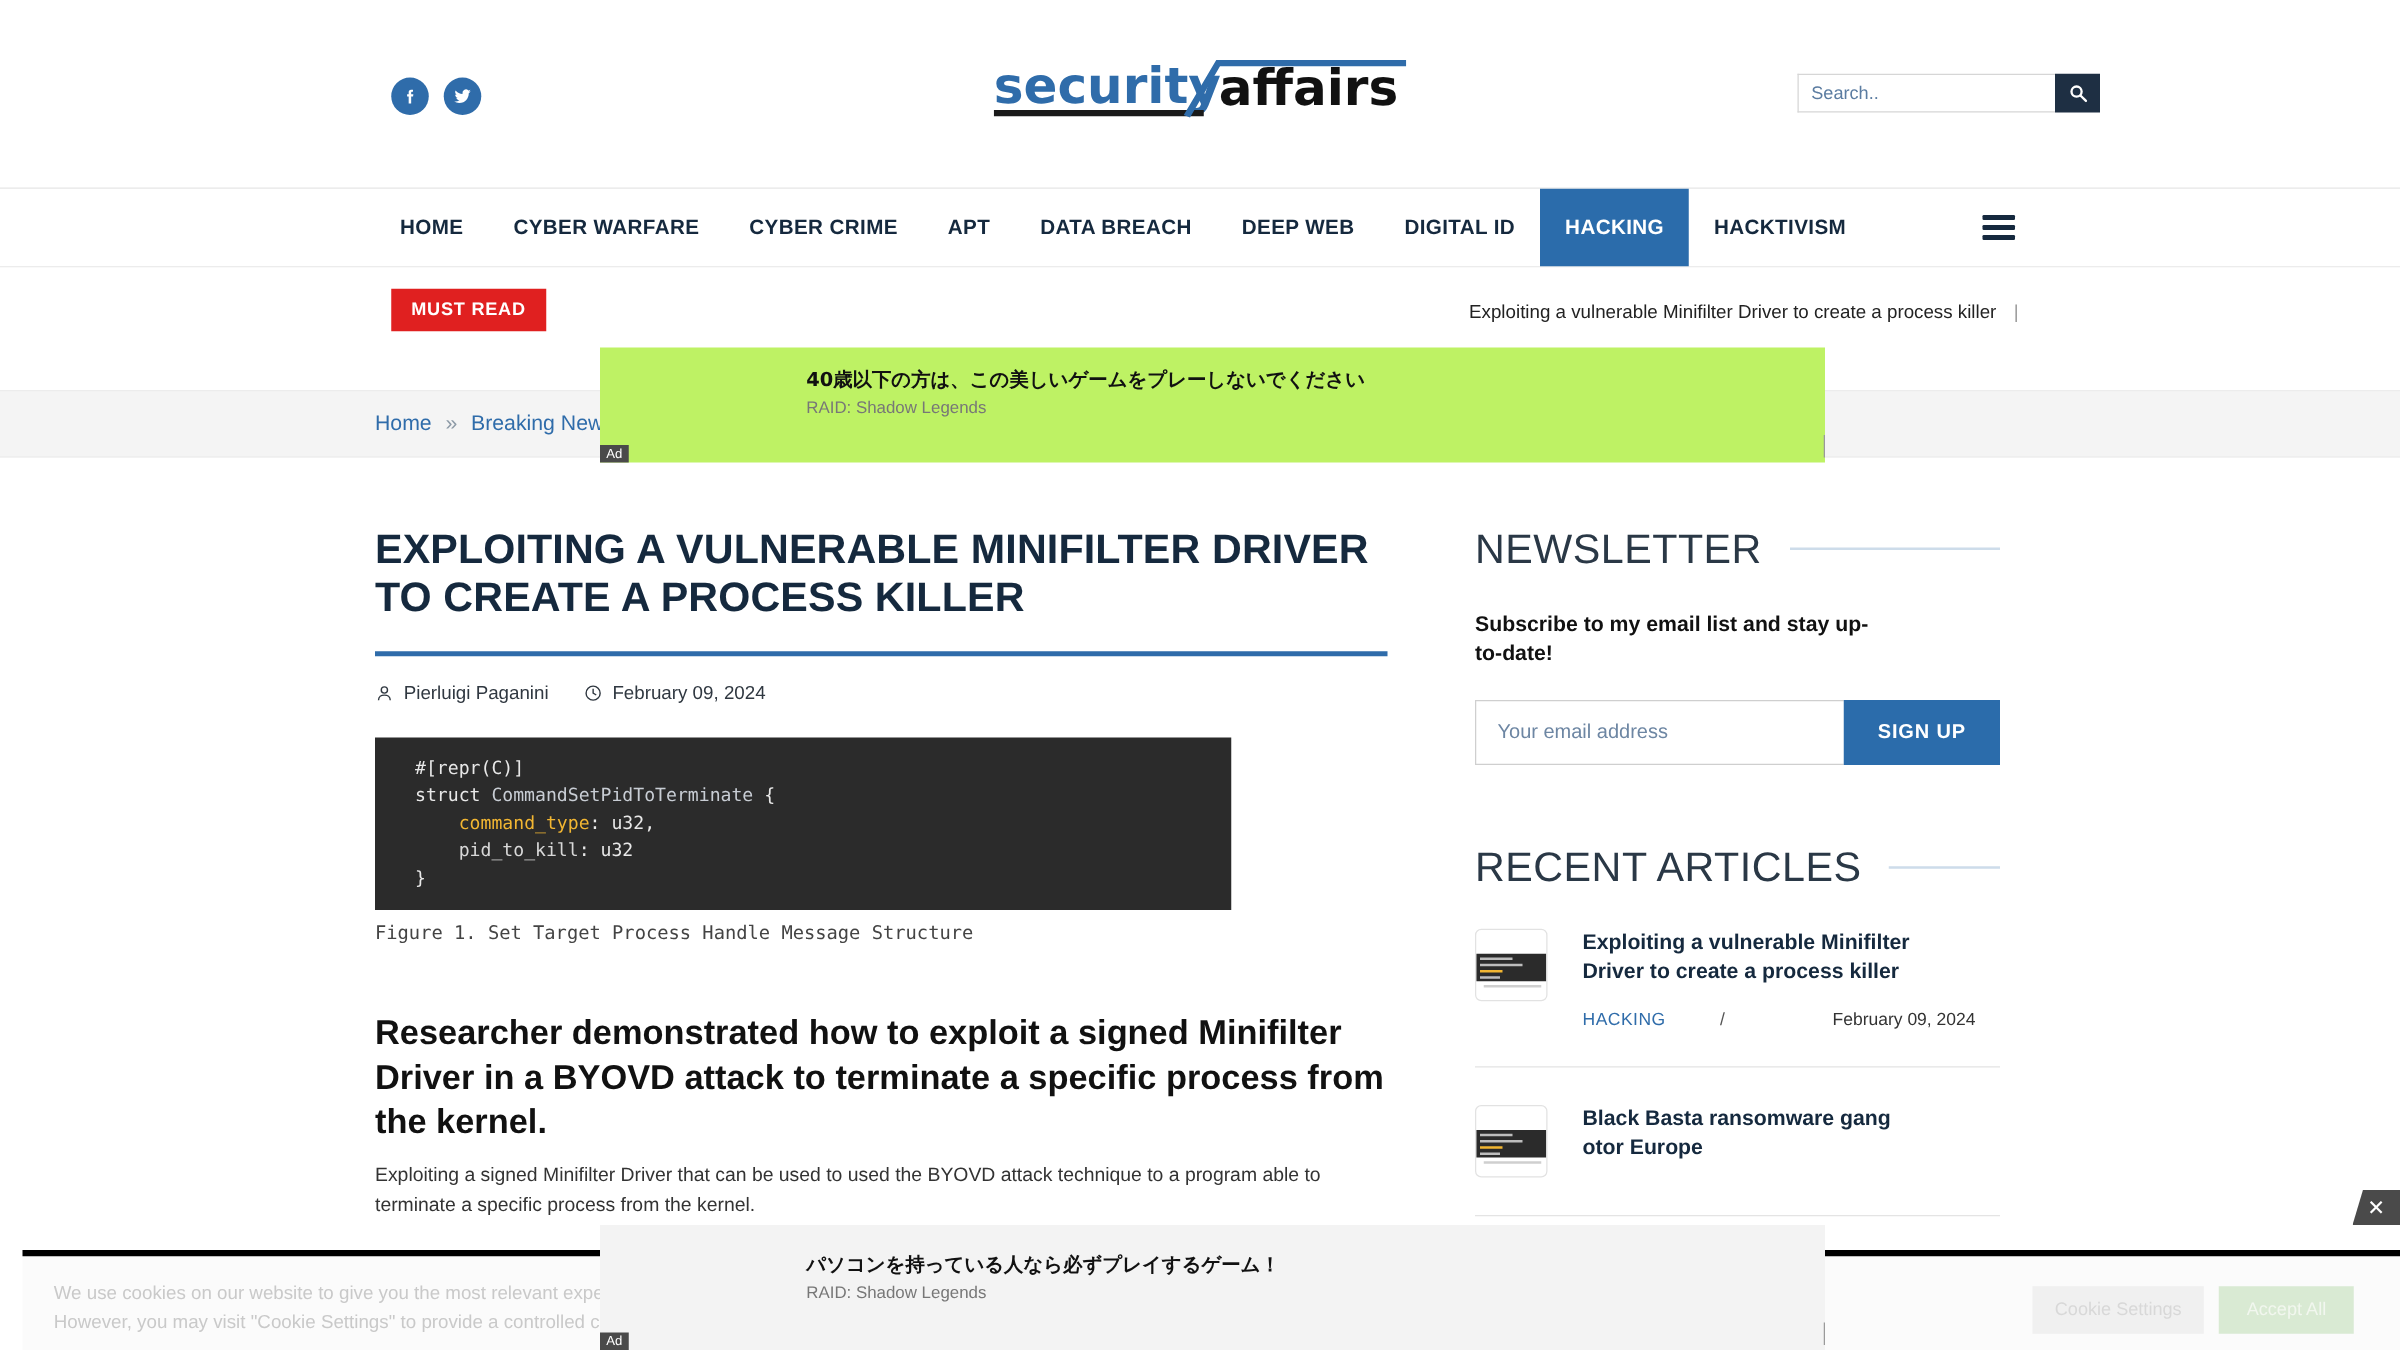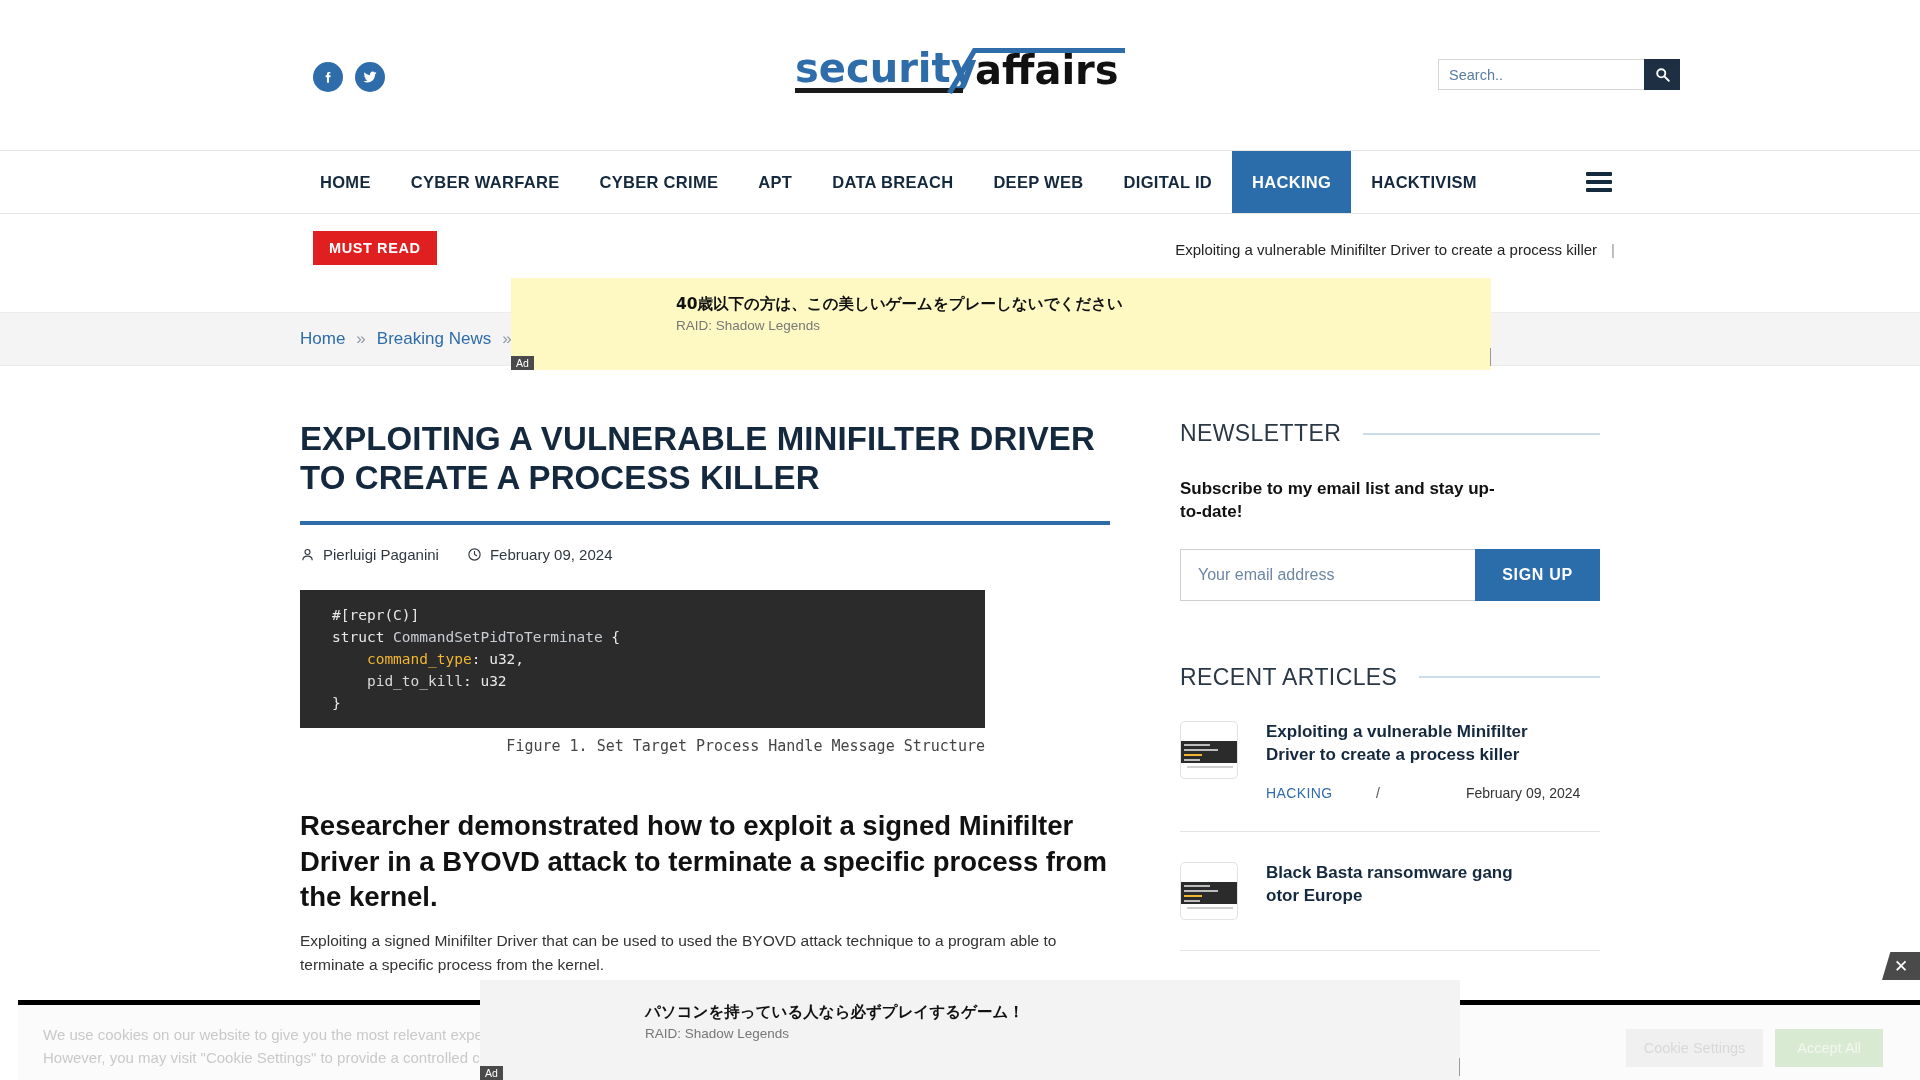--- a/index.html
+++ b/index.html
@@ -113,23 +113,22 @@
     font-size:15px; color:#222;
     white-space:nowrap;
   }
   .ticker .sep { color:#999; margin-left:14px; }
 
   
   .ad-top {
     position:absolute;
     left:480px; top:278px;
     width:980px; height:92px;
-    background:#fef9c3;
+    background:#bef264;
     z-index:40;
-    margin-left:31px;
   }
   .ad-title {
     position:absolute; left:165px; top:16px;
     font-size:15.5px; font-weight:bold; color:#111;
     font-family:"DejaVu Sans", sans-serif;
   }
   .ad-sub {
     position:absolute; left:165px; top:40px;
     font-size:13.5px; color:#777;
   }
@@ -191,39 +190,39 @@
   .tok-attr  { color:#e8e8e8; }
   .tok-kw    { color:#e8e8e8; }
   .tok-type  { color:#c8cdd4; }
   .tok-field { color:#f2b632; }
   .tok-field2{ color:#d8d8d8; }
   .tok-plain { color:#e8e8e8; }
 
   .fig-caption {
     font-family:"DejaVu Sans Mono", monospace;
     font-size:15px; color:#444;
-    text-align:right;
+    text-align:left;
     width:685px;
     margin-top:9px;
   }
 
   h2.lede {
     font-size:27.5px; line-height:1.28;
     font-weight:bold; color:#111;
     margin:53px 0 0 0;
   }
   p.body-text {
     font-size:15.5px; line-height:1.55;
     color:#333; margin:15px 0 0 0;
   }
 
   
   .widget-head { display:flex; align-items:center; gap:22px; }
   .widget-head .wt {
-    font-size:23px; color:#2a3846; letter-spacing:0.4px;
+    font-size:33px; color:#2a3846; letter-spacing:0.4px;
     text-transform:uppercase; font-weight:normal;
     white-space:nowrap;
   }
   .widget-head .wl { flex:1; height:2px; background:#cddcea; }
 
   .news-lead {
     font-size:17px; font-weight:bold; color:#111;
     line-height:1.38; margin-top:30px; max-width:330px;
   }
   .subform { display:flex; margin-top:25px; height:52px; }

